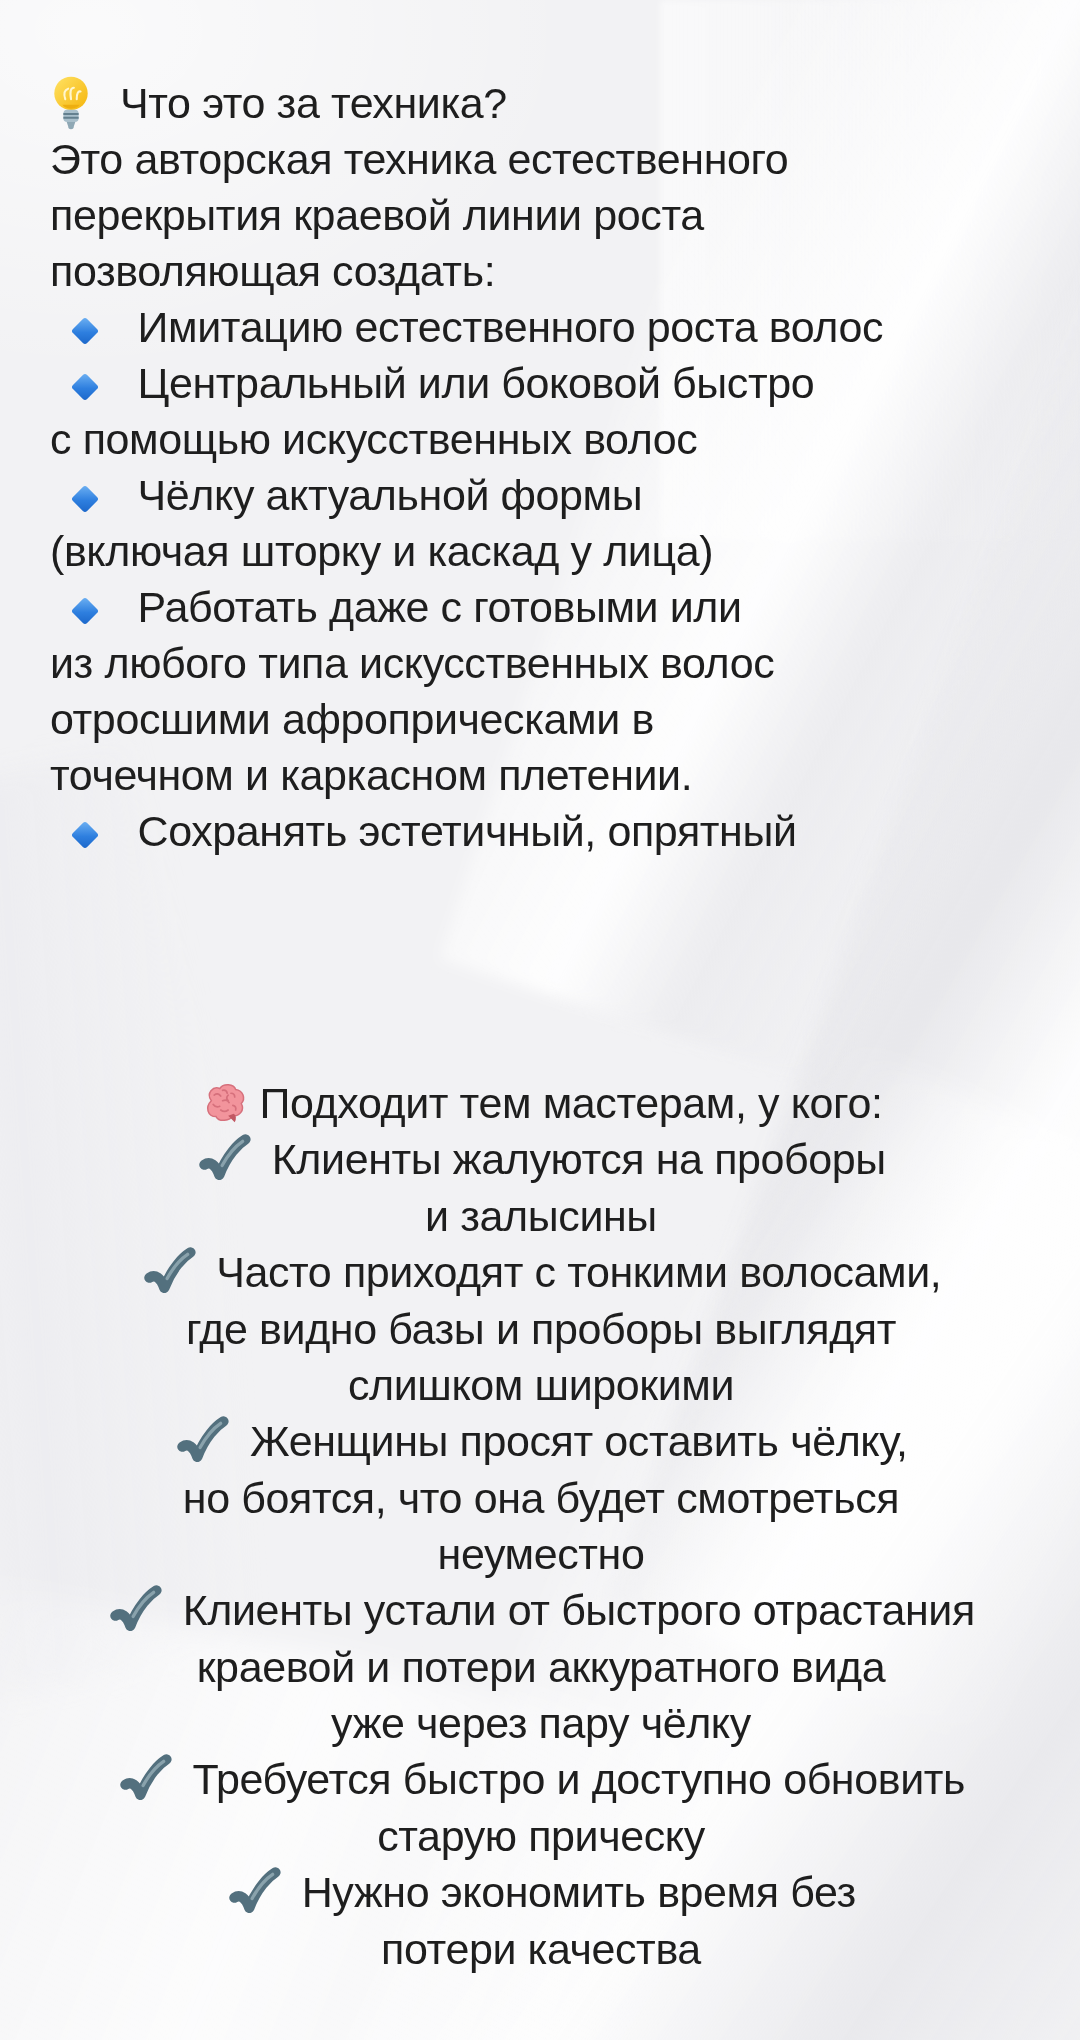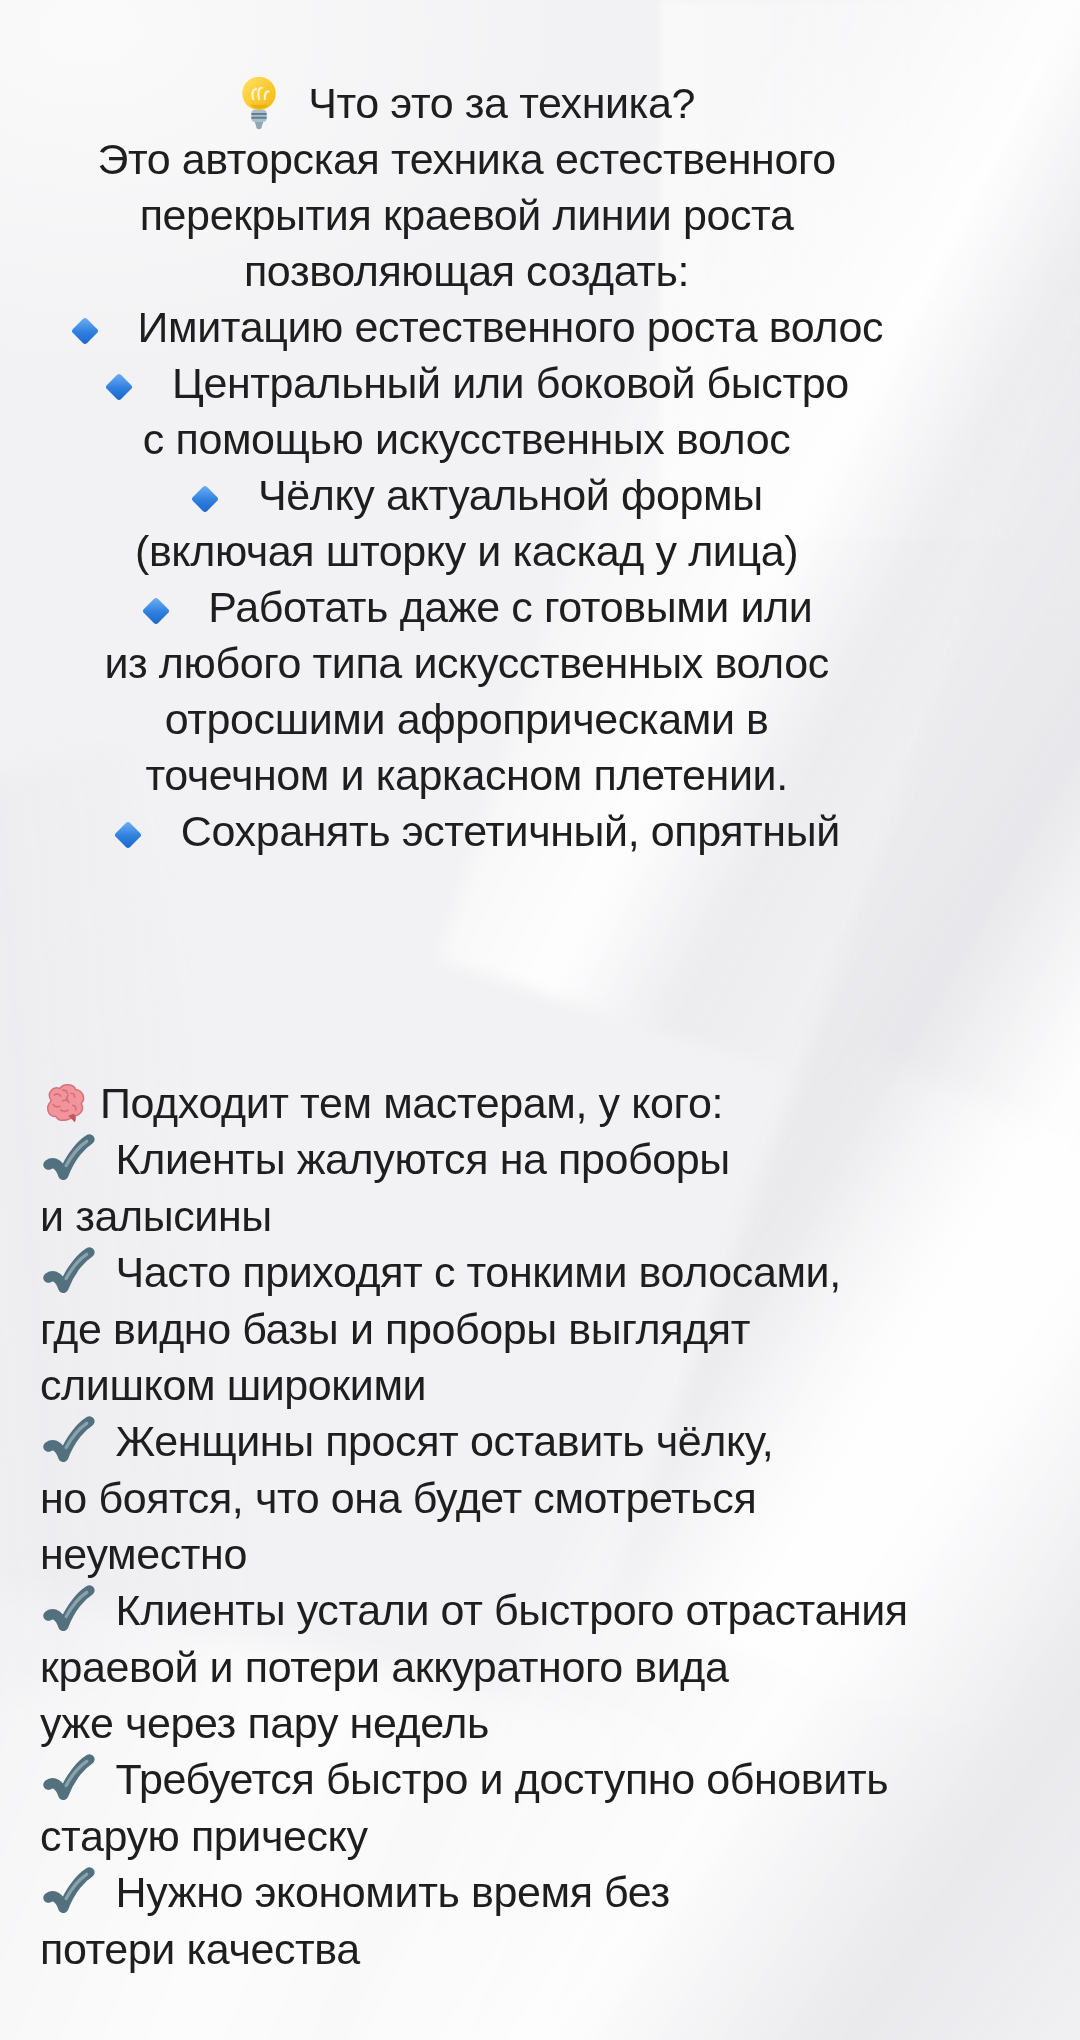--- a/index.html
+++ b/index.html
@@ -56,22 +56,22 @@
     filter: blur(12px);
   }
 
   
   .sec {
     position: absolute;
     font-size: 43px; line-height: 56px;
     letter-spacing: -0.4px;
     white-space: nowrap;
   }
-  .sec1 { left: 50px; top: 74px; text-align: center; }
-  .sec2 { right: 38px; left: 40px; top: 1075px; text-align: left; }
+  .sec1 { left: 50px; top: 74px; text-align: left; }
+  .sec2 { right: 38px; left: 40px; top: 1075px; text-align: center; }
   .line { min-height: 56px; }
 
   
   .icon { display: inline-block; }
   .bulb-icon { width: 42px; height: 56px; vertical-align: -12px; margin-right: 28px; }
   .brain-icon { width: 47px; height: 43px; vertical-align: -7px; margin-right: 13px; }
   .check-icon { width: 56px; height: 56px; vertical-align: -14px; margin-right: 8px; }
   .diamond-wrap {
     display: inline-block; width: 22px; height: 22px;
     margin-left: 24px; margin-right: 30px; vertical-align: 0px;
@@ -176,21 +176,21 @@
 <span>Женщины просят оставить чёлку,</span></div>
         <div class="line"><span>но боятся, что она будет смотреться</span></div>
         <div class="line"><span>неуместно</span></div>
         <div class="line">
   <svg class="icon check-icon" viewBox="0 0 60 60" xmlns="http://www.w3.org/2000/svg">
     <path d="M9 35 C15 31 21 35 25 46 C33 25 45 13 53 8" fill="none" stroke="#53707e" stroke-width="11" stroke-linecap="round" stroke-linejoin="round"></path>
     <path d="M28 36 C35 23 44 14 50 10" fill="none" stroke="#93aab4" stroke-width="3.5" stroke-linecap="round" opacity="0.85"></path>
   </svg>
 <span>Клиенты устали от быстрого отрастания</span></div>
         <div class="line"><span>краевой и потери аккуратного вида</span></div>
-        <div class="line"><span>уже через пару недель</span></div>
+        <div class="line"><span>уже через пару чёлку</span></div>
         <div class="line">
   <svg class="icon check-icon" viewBox="0 0 60 60" xmlns="http://www.w3.org/2000/svg">
     <path d="M9 35 C15 31 21 35 25 46 C33 25 45 13 53 8" fill="none" stroke="#53707e" stroke-width="11" stroke-linecap="round" stroke-linejoin="round"></path>
     <path d="M28 36 C35 23 44 14 50 10" fill="none" stroke="#93aab4" stroke-width="3.5" stroke-linecap="round" opacity="0.85"></path>
   </svg>
 <span>Требуется быстро и доступно обновить</span></div>
         <div class="line"><span>старую прическу</span></div>
         <div class="line">
   <svg class="icon check-icon" viewBox="0 0 60 60" xmlns="http://www.w3.org/2000/svg">
     <path d="M9 35 C15 31 21 35 25 46 C33 25 45 13 53 8" fill="none" stroke="#53707e" stroke-width="11" stroke-linecap="round" stroke-linejoin="round"></path>

